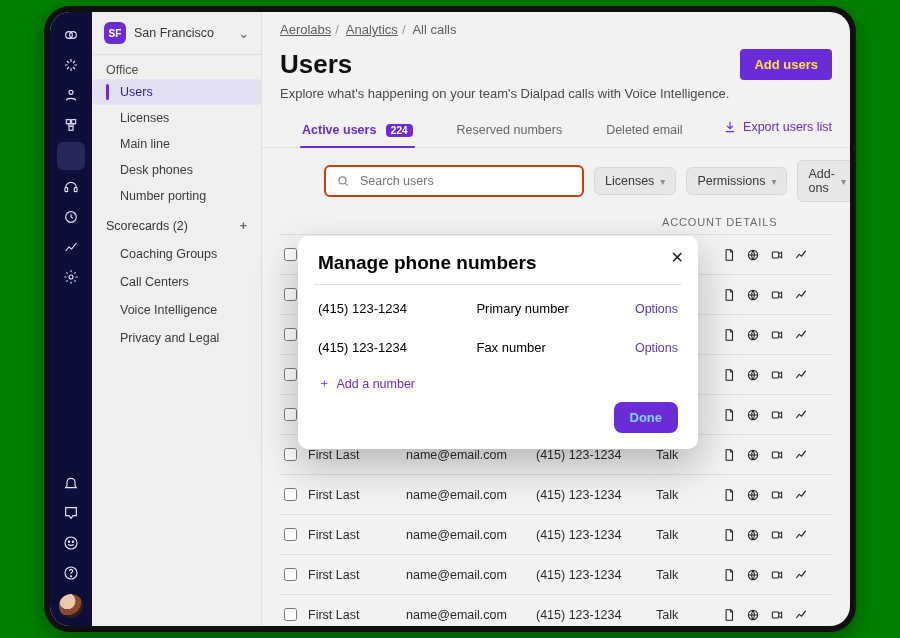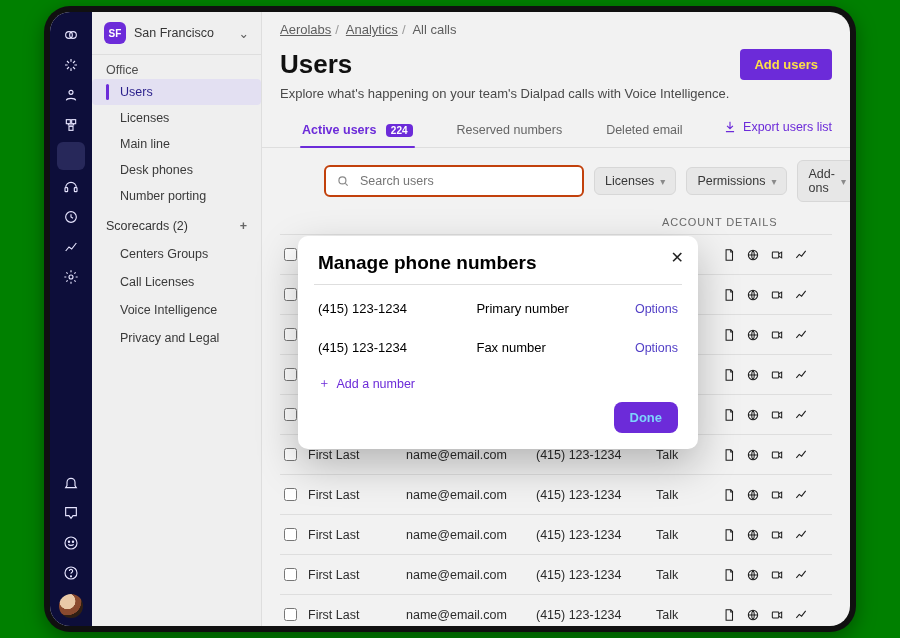--- a/index.html
+++ b/index.html
@@ -178,22 +178,22 @@
           <li class="navItem sel">Users</li>
           <li class="navItem">Licenses</li>
           <li class="navItem">Main line</li>
           <li class="navItem">Desk phones</li>
           <li class="navItem">Number porting</li>
         </ul>
         <div class="sideRow">
           <span>Scorecards (2)</span>
           <span class="plus">+</span>
         </div>
-        <span class="sideLink">Centers Groups</span>
-        <span class="sideLink">Call Licenses</span>
+        <span class="sideLink">Coaching Groups</span>
+        <span class="sideLink">Call Centers</span>
         <span class="sideLink">Voice Intelligence</span>
         <span class="sideLink">Privacy and Legal</span>
       </div>
 
       <div class="main">
         <div class="crumbs">
           <a>Aerolabs</a><span class="sep">/</span>
           <a>Analytics</a><span class="sep">/</span>
           <span>All calls</span>
         </div>

